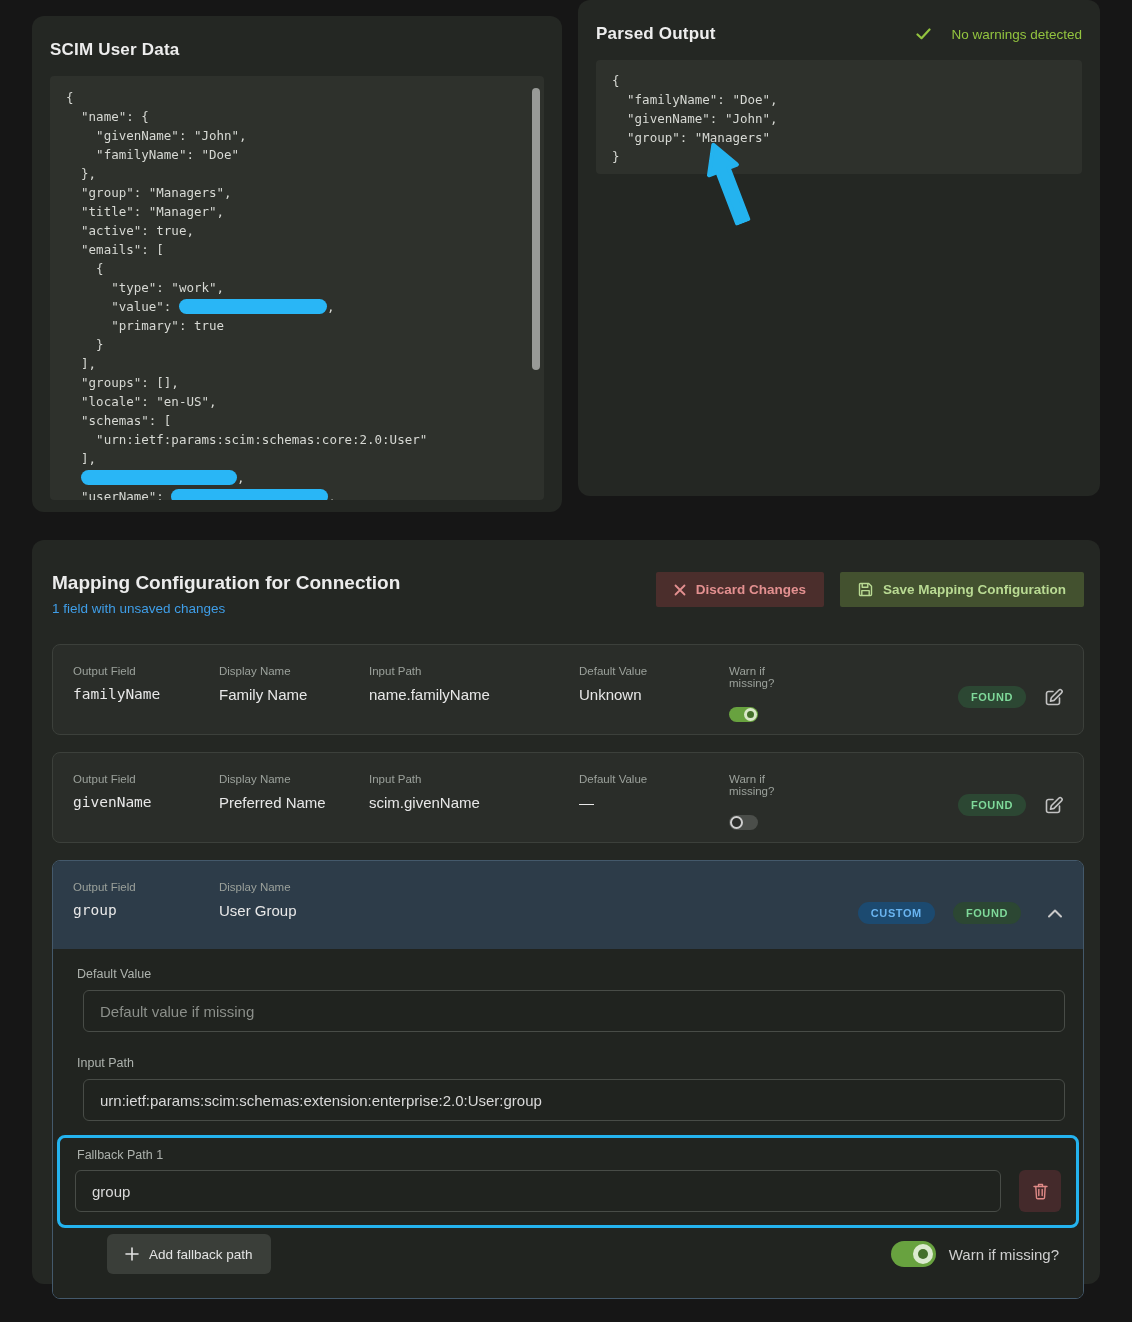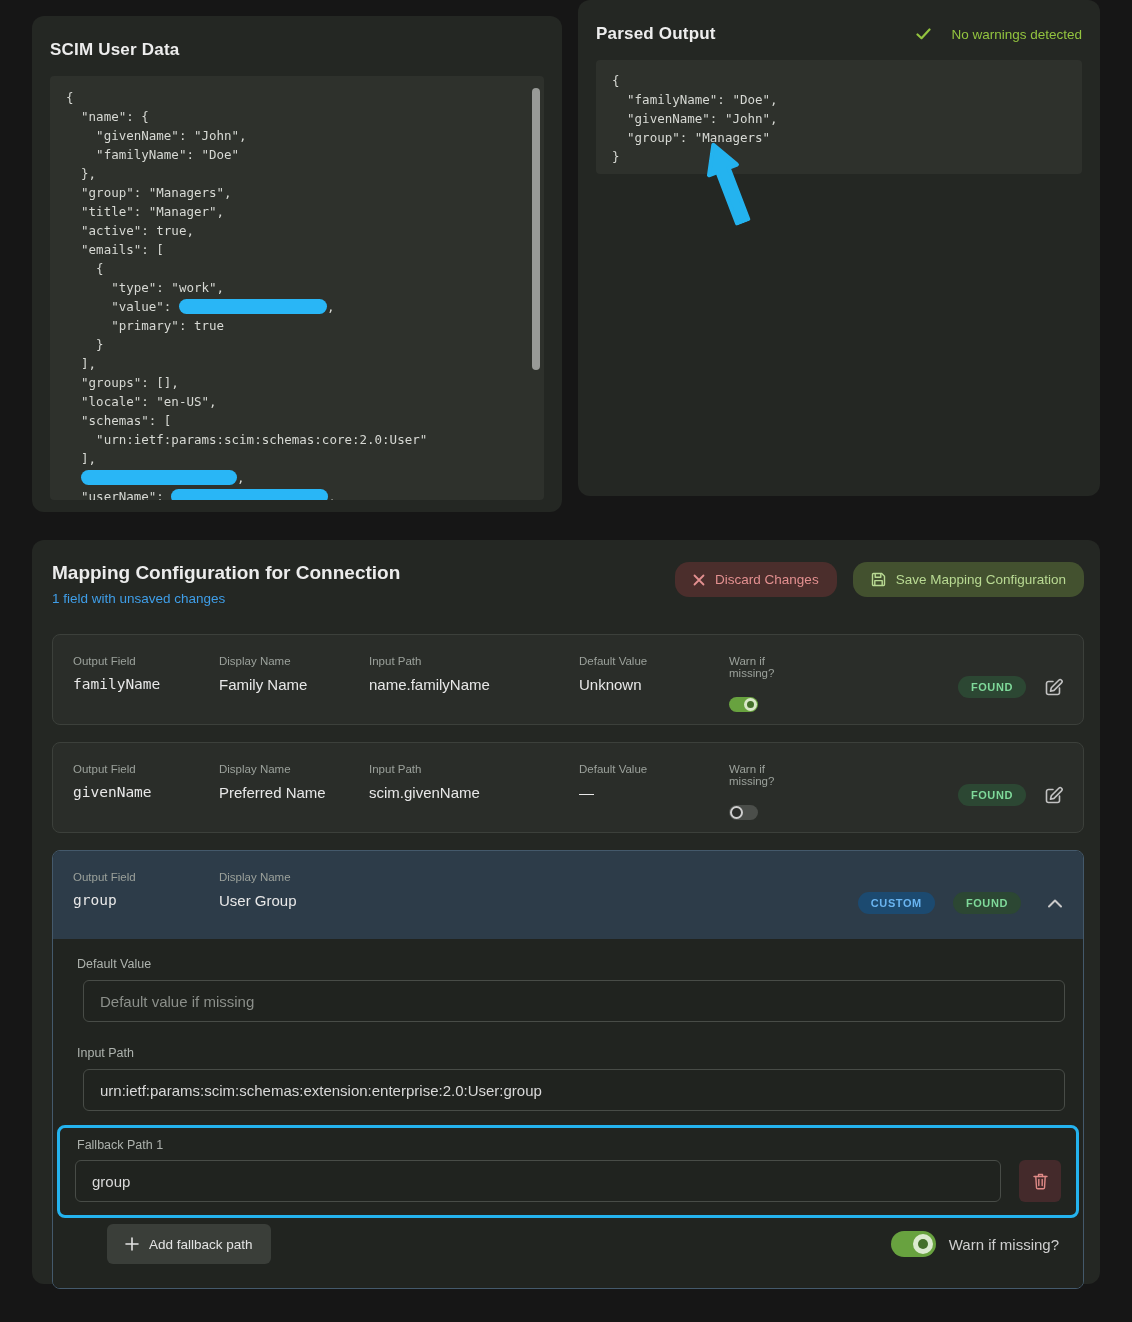--- a/index.html
+++ b/index.html
@@ -29,28 +29,28 @@
     display:inline-block; height:15px; border-radius:8px; background:#29b6f6;
     vertical-align:middle; transform:translateY(-1px);
   }
   .scroll-thumb {
     position:absolute; right:4px; top:12px; width:8px; height:282px;
     background:#989a97; border-radius:4px;
   }
   .blue-arrow { position:absolute; left:133px; top:140px; transform:rotate(-21deg); }
 
   
-  #mapping-panel { left:32px; top:540px; width:1068px; height:744px; padding:22px 16px 0 20px; }
+  #mapping-panel { left:32px; top:540px; width:1068px; height:744px; padding:32px 16px 0 20px; }
   .mapping-head { display:flex; align-items:flex-start; justify-content:space-between; }
   .mapping-title { font-size:19px; font-weight:600; color:#ecenormal; color:#ececec; }
   .unsaved-note { margin-top:7px; font-size:13.5px; color:#3f9ee8; }
   .head-buttons { display:flex; gap:16px; }
   .btn { display:flex; align-items:center; gap:10px; height:35px; padding:0 18px;
-         border:none; border-radius:14px; font-family:"Liberation Sans",sans-serif;
-         font-size:13.5px; font-weight:400; cursor:pointer; }
+         border:none; border-radius:2px; font-family:"Liberation Sans",sans-serif;
+         font-size:13.5px; font-weight:700; cursor:pointer; }
   .btn-discard { background:#4b2e2c; color:#e39090; }
   .btn-save    { background:#43512f; color:#b9da93; }
 
   .rows { margin-top:28px; display:flex; flex-direction:column; }
   .map-row {
     display:flex; align-items:flex-start; height:91px; padding:20px;
     background:#2a2d29; border:1px solid #3c403b; border-radius:8px; margin-bottom:17px;
   }
   .col { display:flex; flex-direction:column; }
   .col-label { font-size:11.5px; color:#9ba19b; margin-bottom:9px; }

